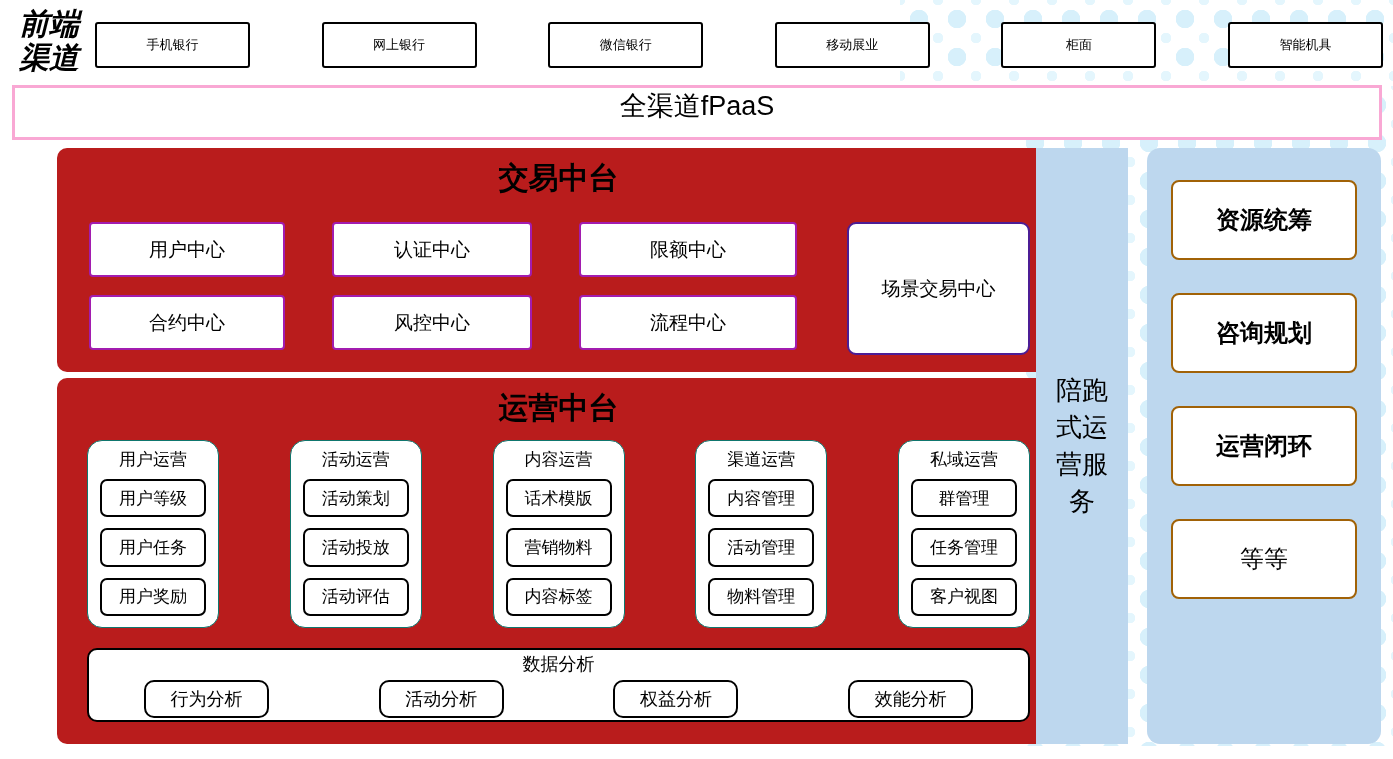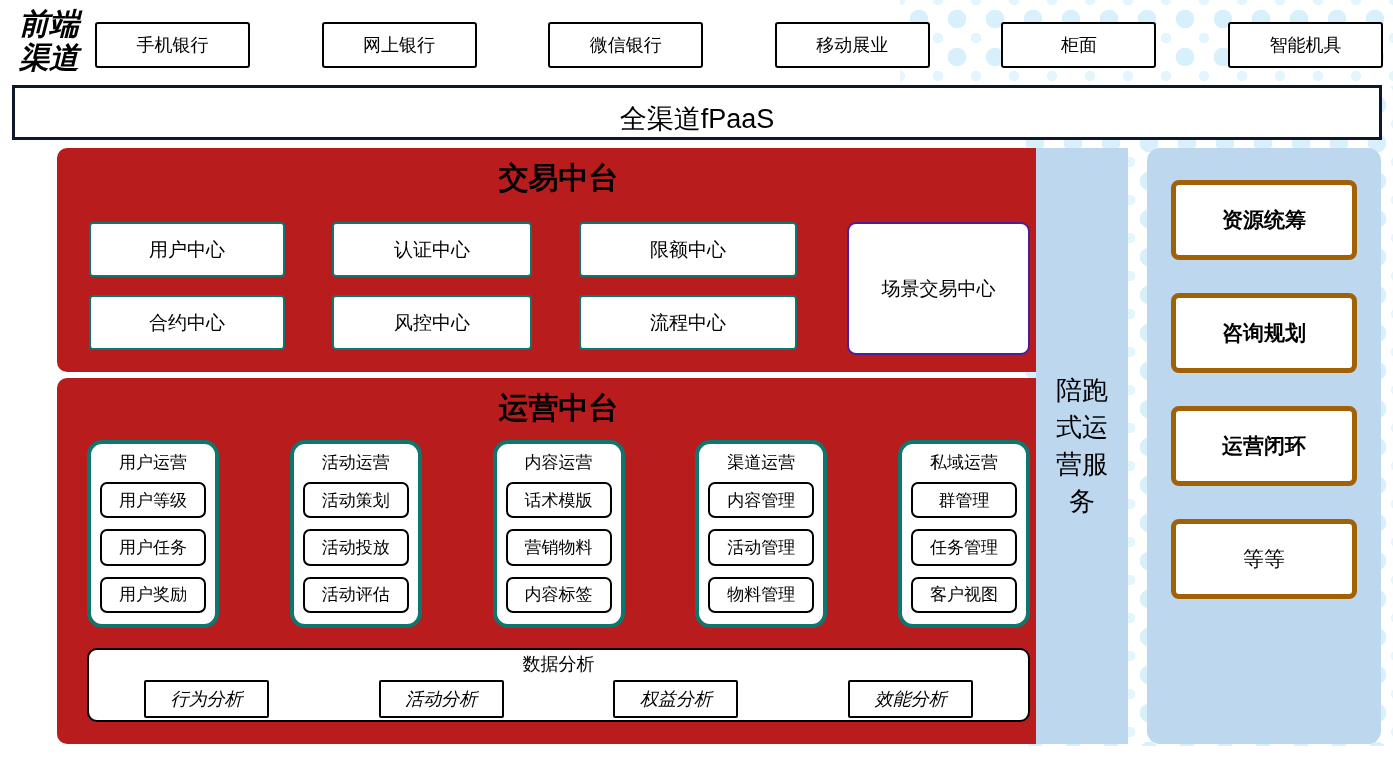--- a/index.html
+++ b/index.html
@@ -25,28 +25,28 @@
     font-family:"DejaVu Serif", serif; font-weight:bold;
     font-size:30px; line-height:34px; text-align:center;font-style:italic;
   }
   .channels-row {
     position:absolute; left:95px; top:22px; width:1288px; height:46px;
     display:flex; justify-content:space-between; z-index:1;
   }
   .chan-box {
     width:155px; height:46px; box-sizing:border-box; background:#fff;
     border:2px solid #000; border-radius:3px;
-    display:flex; align-items:center; justify-content:center; font-size:18px;
+    display:flex; align-items:center; justify-content:center; font-size:13px;
   }
 
   
   .fpaas {
     position:absolute; left:12px; top:85px; width:1370px; height:55px; z-index:1;
-    box-sizing:border-box; border:3px solid #0f172a; background:#fff;
-    display:flex; align-items:flex-end; justify-content:center; font-size:27px;
+    box-sizing:border-box; border:3px solid #f9a8d4; background:#fff;
+    display:flex; align-items:flex-start; justify-content:center; font-size:27px;
   }
 
   
   .panel {
     position:absolute; left:12px; width:1003px; z-index:1;
     background:#b91c1c; border-radius:10px;margin-left:45px;
   }
   .tx-panel { top:148px; height:224px; }
   .op-panel { top:378px; height:366px; }
   .panel-title {
@@ -56,77 +56,77 @@
 
   
   .tx-body { position:absolute; left:32px; right:30px; top:74px; bottom:14px; }
   .tx-grid {
     position:absolute; left:0; top:0;
     display:grid; grid-template-columns:196px 200px 218px;
     column-gap:47px; row-gap:18px;
   }
   .tx-box {
     height:55px; box-sizing:border-box; background:#fff;
-    border:2px solid #0f766e; border-radius:4px;
+    border:2px solid #a21caf; border-radius:4px;
     display:flex; align-items:center; justify-content:center; font-size:19px;font-family:Liberation Mono, monospace;
   }
   .scene-box {
     position:absolute; right:0; top:0; width:183px; height:133px;
     box-sizing:border-box; background:#fff; border:2px solid #4c1d95; border-radius:9px;
     display:flex; align-items:center; justify-content:center; font-size:19px;
   }
 
   
   .op-columns {
     position:absolute; left:30px; right:30px; top:62px; height:188px;
     display:flex; justify-content:space-between;
   }
   .op-col {
     width:132px; box-sizing:border-box; background:#fff;
-    border:4px solid #0f766e; border-radius:15px; padding-top:7px;
+    border:1px solid #0f766e; border-radius:15px; padding-top:7px;
     display:flex; flex-direction:column; align-items:center;
   }
   .op-col-title { font-size:17px; margin-bottom:8px; }
   .op-item {
     width:106px; height:41px; box-sizing:border-box; background:#fff;
     border:2px solid #000; border-radius:7px; margin-bottom:11px;
     display:flex; align-items:center; justify-content:center; font-size:17px;
   }
 
   
   .analysis-box {
     position:absolute; left:30px; right:30px; top:270px; height:74px;
     box-sizing:border-box; background:#fff; border:2px solid #000; border-radius:10px;
   }
   .analysis-title { text-align:center; font-size:18px; margin-top:2px; }
   .analysis-row { display:flex; justify-content:space-around; margin-top:4px; }
   .analysis-item {
     width:125px; height:38px; box-sizing:border-box; background:#fff;
-    border:2px solid #000; border-radius:2px;
-    display:flex; align-items:center; justify-content:center; font-size:18px;font-style:italic;
+    border:2px solid #000; border-radius:10px;
+    display:flex; align-items:center; justify-content:center; font-size:18px;
   }
 
   
   .side-bar {
     position:absolute; left:1036px; top:148px; width:92px; height:596px; z-index:1;
     background:#bdd7ee; display:flex; align-items:center; justify-content:center;
   }
   .side-bar-text {
     width:58px; font-size:26px; line-height:37px; text-align:center;
     word-break:break-all;
   }
   .right-panel {
     position:absolute; left:1147px; top:148px; width:234px; height:596px; z-index:1;
     background:#bdd7ee; border-radius:13px; box-sizing:border-box;
     display:flex; flex-direction:column; align-items:center; padding-top:32px;
   }
   .svc-box {
     width:186px; height:80px; box-sizing:border-box; background:#fff;
-    border:5px solid #a16207; border-radius:8px; margin-bottom:33px;
-    display:flex; align-items:center; justify-content:center; font-size:21px;
+    border:2px solid #a16207; border-radius:8px; margin-bottom:33px;
+    display:flex; align-items:center; justify-content:center; font-size:24px;
   }
   .svc-bold { font-weight:bold; }
 </style>
 </head>
 <body>
 
 <div class="canvas">
 
   <div class="dots dots-top"></div>
   <div class="dots dots-right"></div>

